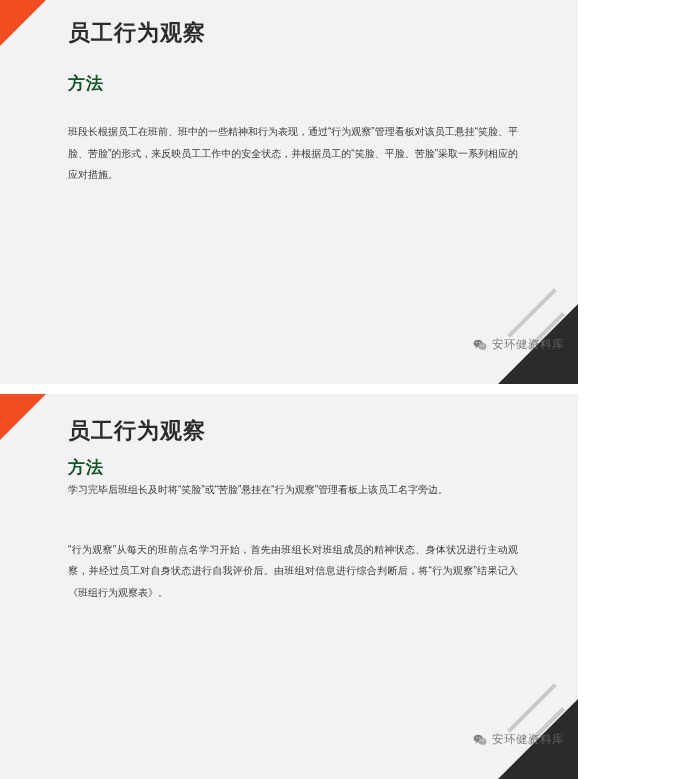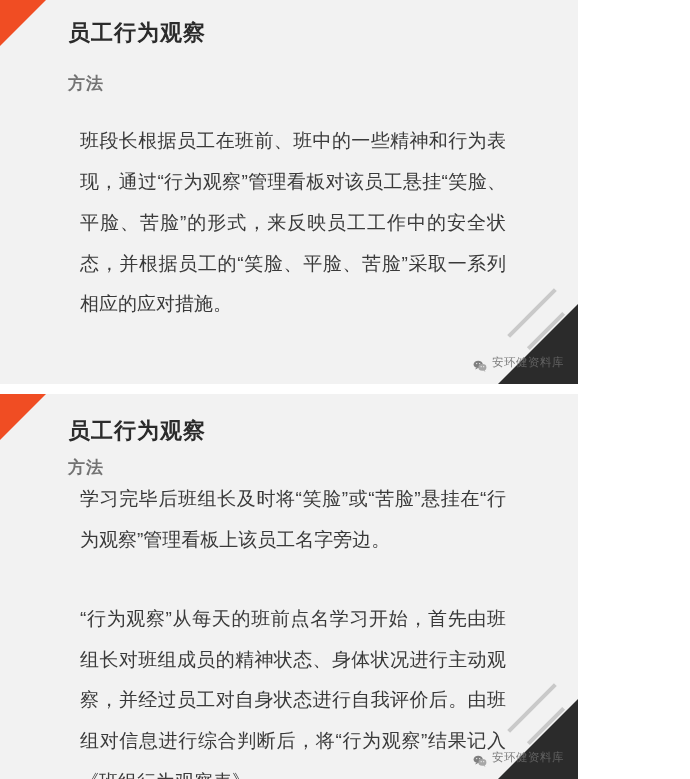--- a/index.html
+++ b/index.html
@@ -43,30 +43,30 @@
   .title {
     font-size: 22px;
     font-weight: bold;
     color: #2b2b2b;
     letter-spacing: 1px;
     margin: 0;
   }
   .subtitle {
     font-size: 17px;
     font-weight: bold;
-    color: #737373;
+    color: #14532d;
     letter-spacing: 1px;
     margin: 0;
   }
   .body-text {
-    font-size: 19px;
+    font-size: 10px;
     line-height: 2.15;
     color: #3a3a3a;
     text-align: justify;
-    margin: 12px;
+    margin: 0;
   }
 
   
   .p1-title { margin-top: 18px; }
   .p1-subtitle { margin-top: 24px; }
   .p1-body { margin-top: 26px; }
 
   
   .p2-title { margin-top: 22px; }
   .p2-subtitle { margin-top: 10px; }
@@ -98,23 +98,23 @@
   .slash-2 {
     right: 30px;
     bottom: 28px;
     height: 50px;
   }
 
   
   .watermark {
     position: absolute;
     right: 14px;
-    bottom: 14px;
+    bottom: 32px;
     display: flex;
-    align-items: flex-end;
+    align-items: flex-start;
     gap: 5px;
     opacity: 0.85;
   }
   .wechat-icon {
     width: 14px;
     height: 12px;
     position: relative;
     flex: 0 0 auto;
   }
   .wm-text {

